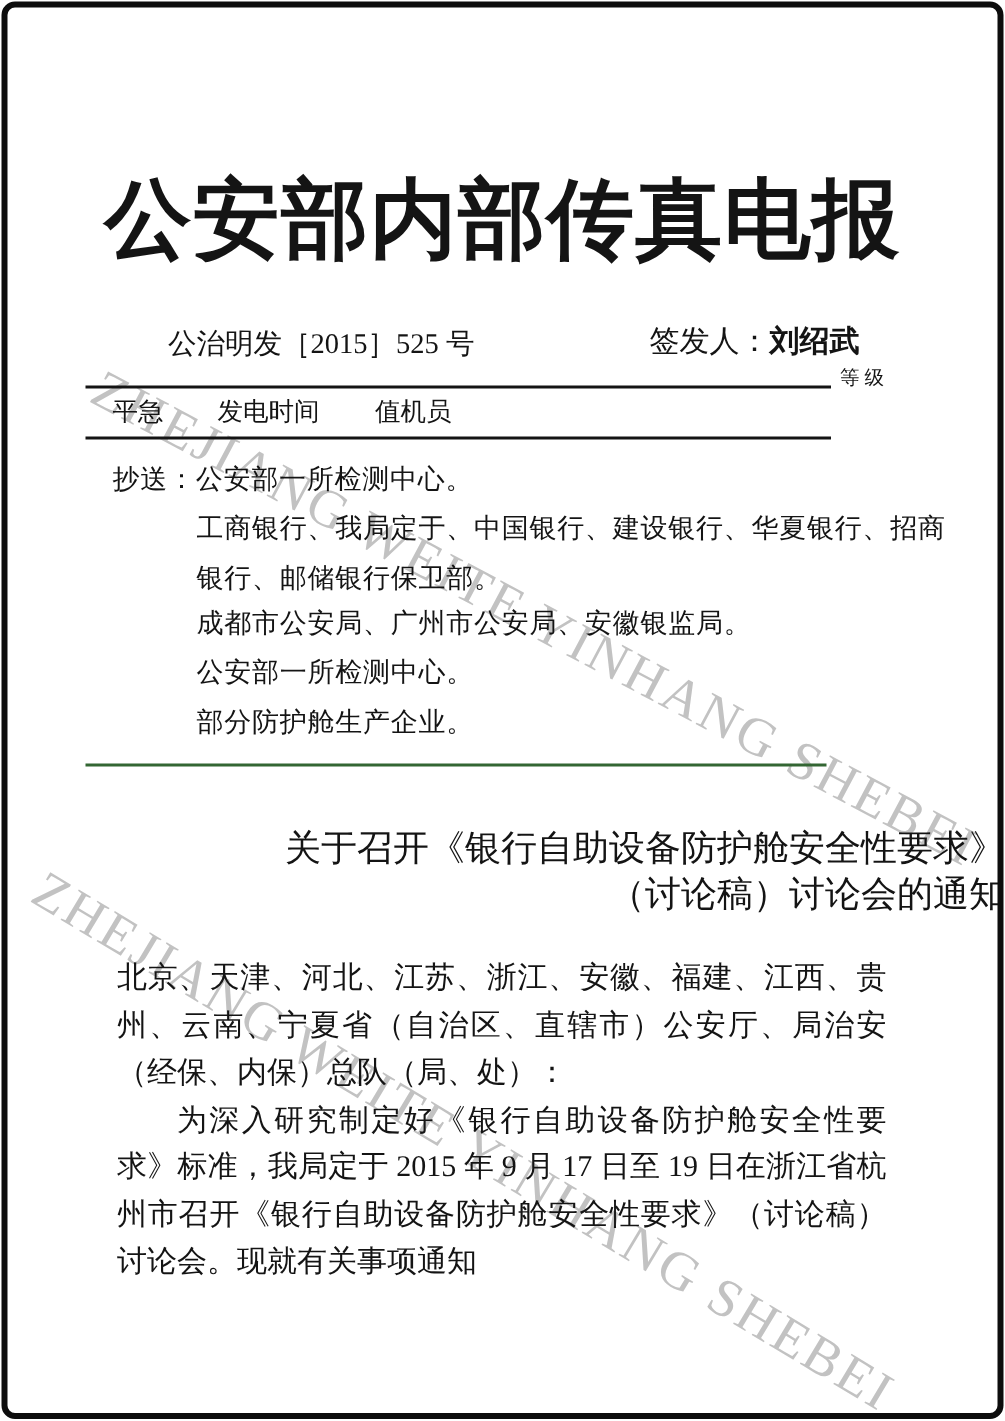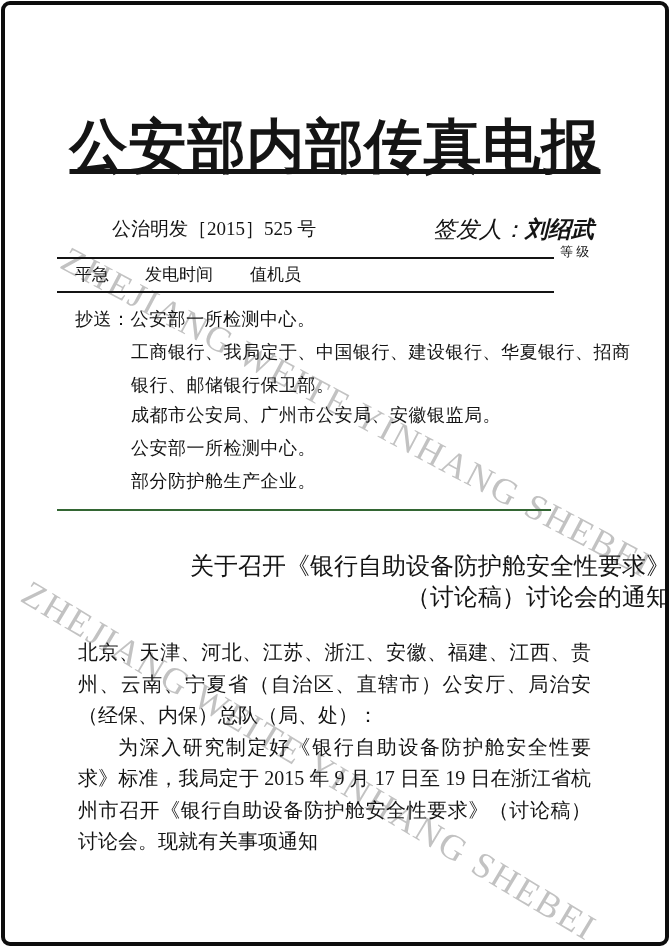--- a/index.html
+++ b/index.html
@@ -29,24 +29,23 @@
     pointer-events:none;
   }
   .wm1{left:74px;top:238px;transform:rotate(28deg);}
   .wm2{left:36px;top:572px;transform:rotate(31deg);}
   .doc-title{
     position:absolute;left:0;right:0;top:106px;
     text-align:center;
     font-size:58px;line-height:82px;
     font-weight:700;
     letter-spacing:1px;
-    text-decoration:underline;
   }
   .doc-number{position:absolute;left:112px;top:216px;font-size:19px;}
-  .issuer{position:absolute;left:433px;top:214px;font-size:23px;font-style:italic;}
+  .issuer{position:absolute;left:433px;top:214px;font-size:20px;}
   .issuer .name{font-weight:700;font-family:"Liberation Sans","DejaVu Sans",sans-serif;}
   .grade{position:absolute;left:560px;top:243px;font-size:13px;}
   .hline{position:absolute;left:57px;width:497px;height:2px;background:#141414;}
   .hline1{top:257px;}
   .hline2{top:291px;}
   .urgency-row{position:absolute;top:263px;font-size:17px;}
   .u1{left:75px;}
   .u2{left:145px;}
   .u3{left:250px;}
   .cc-line{position:absolute;font-size:18px;letter-spacing:0.5px;white-space:nowrap;}

